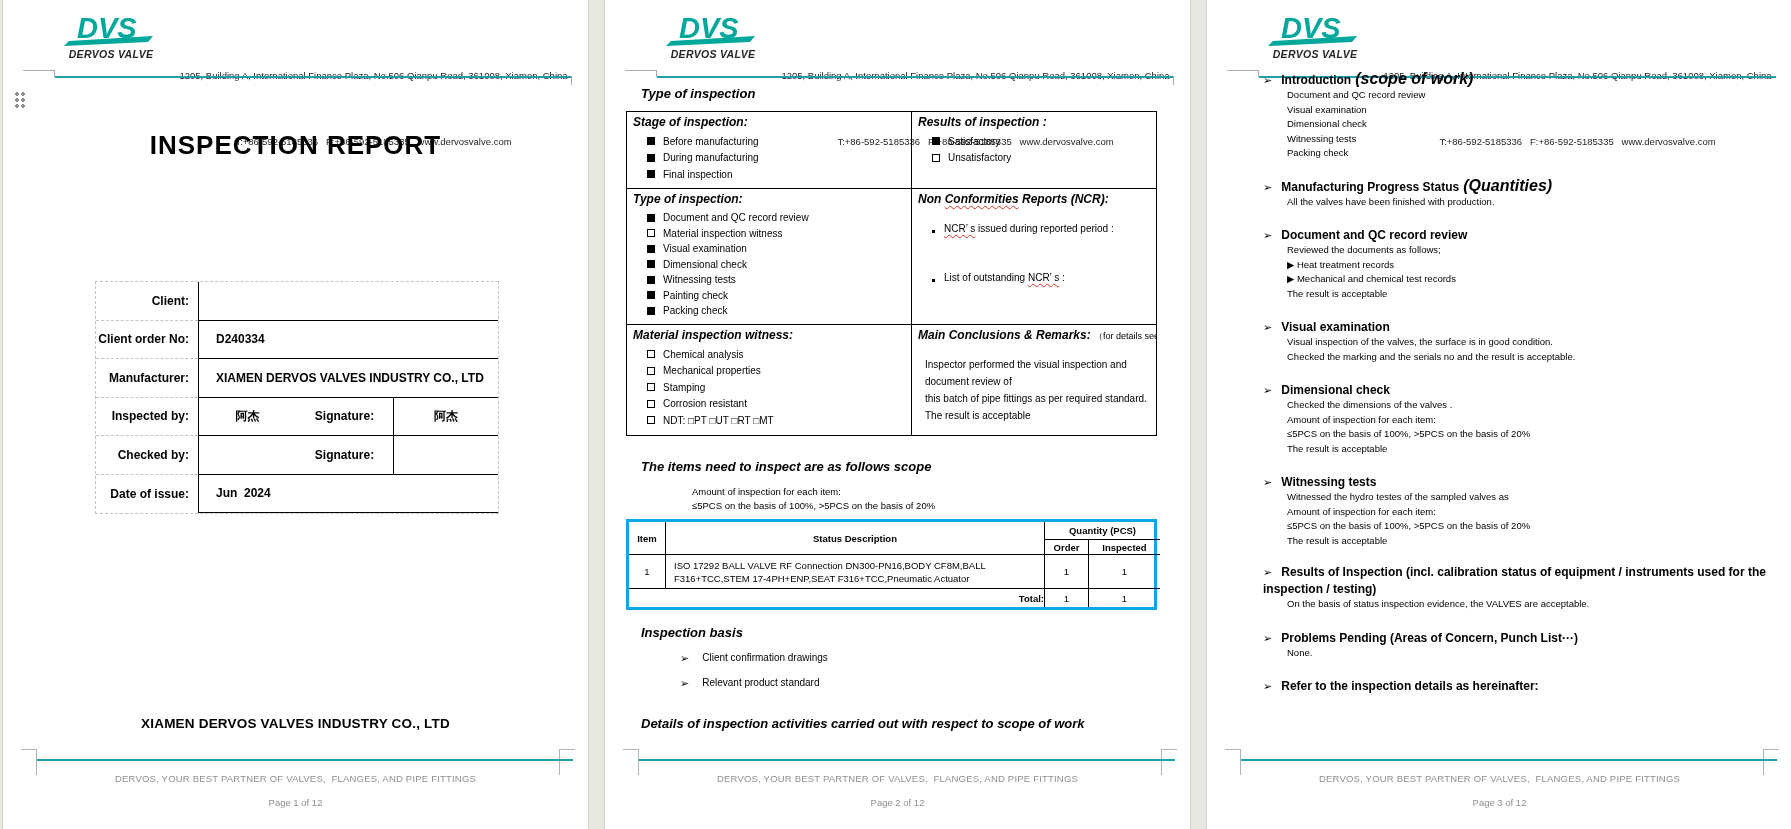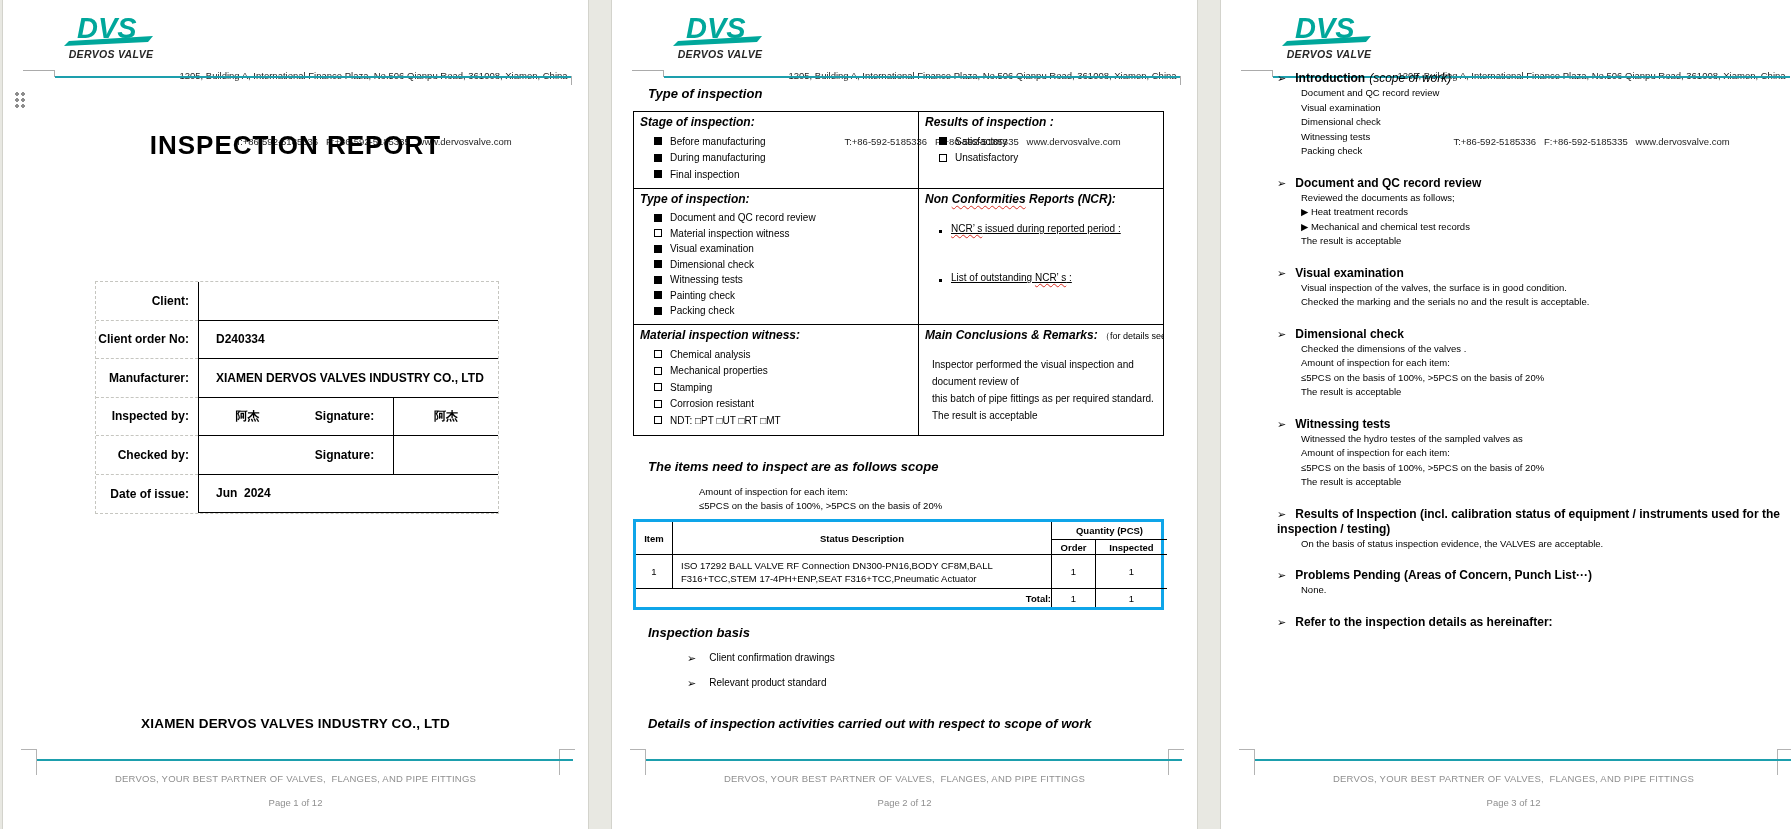--- a/index.html
+++ b/index.html
@@ -1,18 +1,18 @@
 <!DOCTYPE html>
 <html><head>
 <meta charset="utf-8">
 <style>
   * { margin:0; padding:0; box-sizing:border-box; }
   html,body { width:1791px; height:829px; overflow:hidden; }
   body { background:#e8e8e2; font-family:"Liberation Sans","DejaVu Sans",sans-serif; color:#000; }
-  .canvas { position:relative; height:100%; display:flex; gap:24px; padding-left:3px; }
+  .canvas { position:relative; height:100%; display:flex; gap:17px; padding-left:3px; }
   .page { position:relative; flex:0 0 585px; width:585px; height:862px; background:#fff; outline:1px solid #d3d3cc; }
 
   
   .page-header { position:absolute; top:0; left:0; right:0; height:82px; }
   .logo { position:absolute; left:58px; top:12px; width:100px; text-align:center; }
   .logo svg { display:block; }
   .logo-sub { font-size:10.5px; font-weight:bold; font-style:italic; color:#262626; letter-spacing:.3px; margin-top:0; white-space:nowrap; }
   .addr { position:absolute; left:162px; right:6px; top:21px; text-align:center; font-size:9.5px; color:#1d1d1d; line-height:22px; white-space:pre; }
   .head-step { position:absolute; top:70px; left:20px; width:32px; height:7px; border-top:1px solid #ababab; border-right:1px solid #ababab; }
   .head-rule { position:absolute; top:76px; left:52px; right:16px; height:2px; background:#1D9FAD; }
@@ -46,21 +46,21 @@
   .p2-h1 { position:absolute; top:86px; left:36px; }
   .insp-grid { position:absolute; top:111px; left:21px; width:531px; display:grid; grid-template-columns:285px 1fr; grid-template-rows:77px 136px 110px; border:1px solid #000; font-size:10px; }
   .cell { border-right:1px solid #000; border-bottom:1px solid #000; padding:3px 6px 0 6px; overflow:hidden; }
   .cell.last-col { border-right:none; }
   .cell.r3 { border-bottom:none; }
   .cell-title { font-weight:bold; font-style:italic; font-size:12px; margin-bottom:4px; white-space:nowrap; }
   .cb-item { display:flex; align-items:center; margin-left:14px; height:16.5px; white-space:nowrap; }
   .c-type .cb-item { height:15.5px; }
   .cb { width:8px; height:8px; border:1px solid #000; margin-right:8px; flex:0 0 8px; }
   .cb[data-box="filled"] { background:#000; }
-  .ncr-item { display:flex; align-items:center; margin:17px 0 0 14px;text-decoration:underline; }
+  .ncr-item { display:flex; align-items:center; margin:17px 0 0 14px; }
   .ncr-item.ncr2 { margin-top:38px; }
   .sqdot { flex:0 0 3px; width:3px; height:3px; background:#000; margin:5px 9px 0 0; }
   .sp { text-decoration-line:underline; text-decoration-style:wavy; text-decoration-color:#d93025; text-decoration-thickness:1px; text-underline-offset:2px; }
   .concl-note { font-weight:normal; font-style:normal; font-size:9px; }
   .concl-lines { margin:13px 0 0 7px; line-height:17px; font-size:10px; }
   .p2-h2 { position:absolute; top:459px; left:36px; }
   .amount1 { position:absolute; top:486px; left:87px; font-size:9.5px; }
   .amount2 { position:absolute; top:500px; left:87px; font-size:9.5px; }
   .items-table { position:absolute; top:519px; left:21px; width:531px; display:grid; grid-template-columns:37px 379px 44px 71px; grid-template-rows:18px 15px 34px 18px; border:3px solid #0ea5e9; font-size:9.5px; }
   .ct { border-right:1px solid #000; border-bottom:1px solid #000; display:flex; align-items:center; justify-content:center; text-align:center; }
@@ -81,21 +81,21 @@
   .basis-list { position:absolute; top:652px; left:75px; font-size:10px; }
   .b-item { display:flex; align-items:flex-start; margin-bottom:13px; white-space:nowrap; }
   .arrow-g { margin-right:13px; font-size:11px; line-height:12px; }
   .p2-h4 { position:absolute; top:716px; left:36px; }
 
   
   .p3-body { position:absolute; top:71px; left:0; right:24px; }
   .p3-sec { margin-bottom:17px; }
   .p3-title { margin-left:56px; font-size:12px; font-weight:bold; line-height:15px; }
   .p3-title .arrow-g { margin-right:9px; font-weight:normal; }
-  .p3-ti { font-style:italic; font-weight:normal; font-size:12px; margin-left:4px; }
+  .p3-ti { font-style:italic; font-weight:bold; font-size:16px; margin-left:4px; }
   .p3-lines { margin-left:80px; font-size:9.5px; line-height:14.5px; font-weight:normal; }
 </style>
 </head>
 <body>
 
 <div class="canvas">
 
   <section class="page">
     <div class="move-handle">
       <span></span>
@@ -390,20 +390,27 @@
           <div class="p3-lines">
 
           <div>Document and QC record  review</div>
             <div>Visual examination</div>
             <div>Dimensional check</div>
             <div>Witnessing tests</div>
             <div>Packing check</div>
           </div>
         </div>
 
+        <div class="p3-sec">
+          <div class="p3-title"><span class="arrow-g">➢</span><span>Manufacturing Progress Status</span><span class="p3-ti">(Quantities)</span></div>
+          <div class="p3-lines">
+
+          <div>All the valves have been finished with production.</div>
+          </div>
+        </div>
 
         <div class="p3-sec">
           <div class="p3-title"><span class="arrow-g">➢</span><span>Document and QC record review</span><span class="p3-ti"></span></div>
           <div class="p3-lines">
 
           <div>Reviewed the documents as follows;</div>
             <div>▶ Heat treatment records</div>
             <div>▶ Mechanical and chemical test records</div>
             <div>The result is acceptable</div>
           </div>

